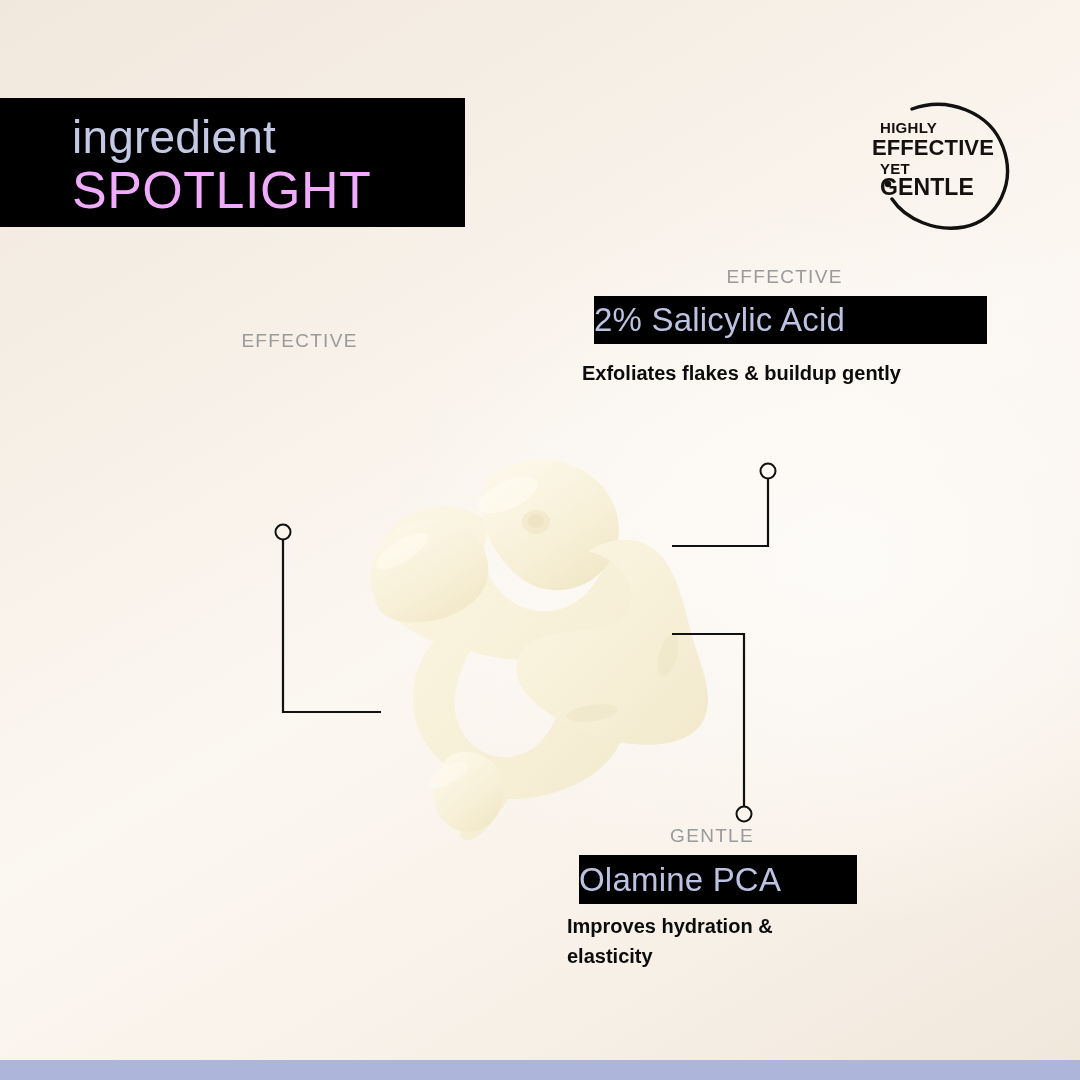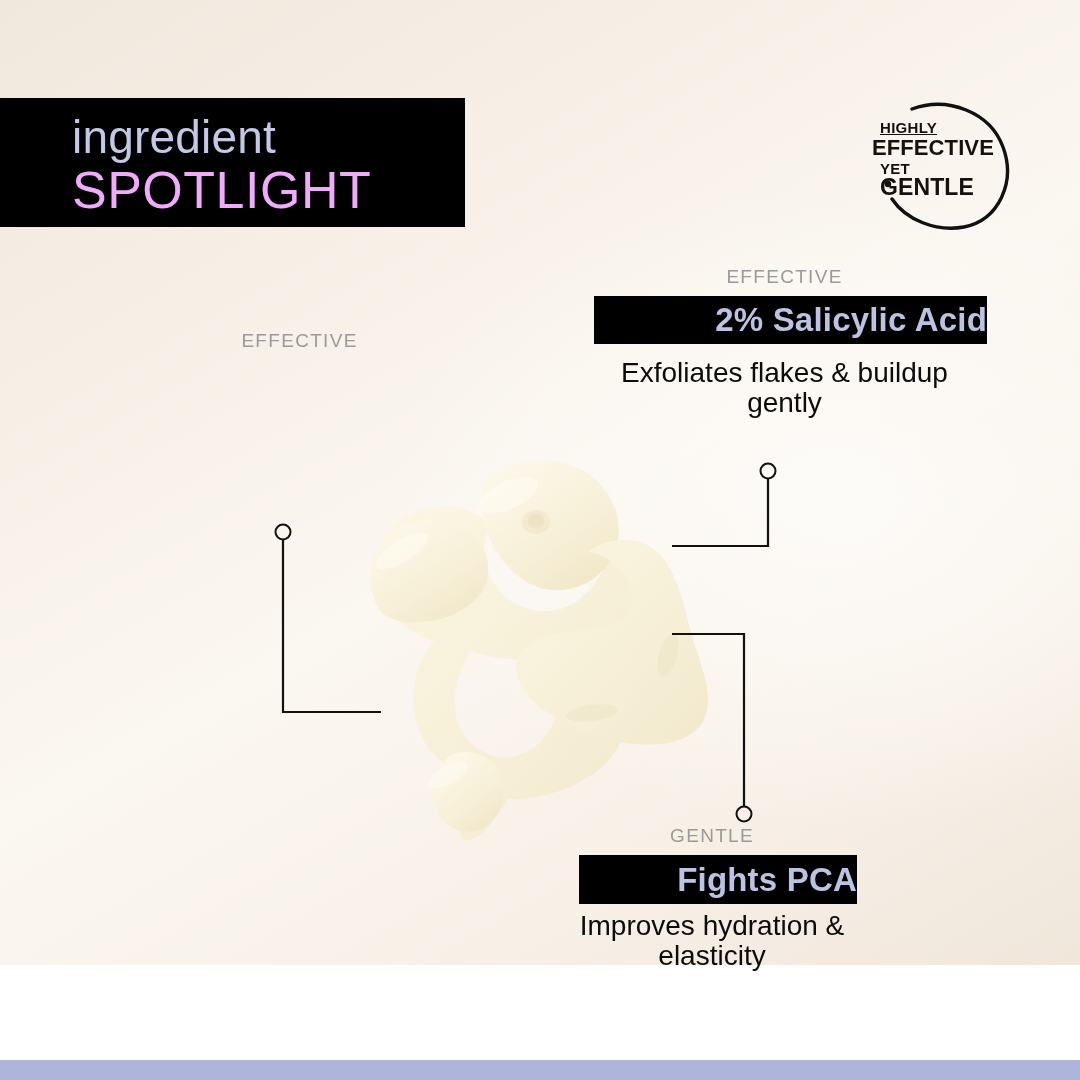--- a/index.html
+++ b/index.html
@@ -6,21 +6,21 @@
   * { margin:0; padding:0; box-sizing:border-box; }
 
   html, body {
     width:1080px; height:1080px;
     overflow:hidden;
     font-family:"Liberation Sans", sans-serif;
   }
 
   #canvas {
     position:relative;
-    width:1080px; height:965px;
+    width:1080px; height:1080px;
     background:
       radial-gradient(ellipse 70% 55% at 78% 52%, #fdfbf8 0%, rgba(253,251,248,0) 62%),
       linear-gradient(150deg, #f1e8dd 0%, #f6efe6 26%, #fbf7f1 52%, #f7f0e7 78%, #f0e7db 100%);
   }
 
   
   #accent-bar {
     position:absolute; left:0; top:1060px;
     width:1080px; height:20px;
     background:#adb5da;
@@ -49,46 +49,46 @@
   }
   #badge svg { position:absolute; left:0; top:0; }
   #badge-text {
     position:absolute; left:6px; top:20px;
     width:130px;
     text-align:left;
     color:#15110e;
     font-weight:700;
     line-height:1.0;
   }
-  #badge-l1 { font-size:15px; letter-spacing:0.3px; display:block; padding-left:8px;text-decoration:underline; }
+  #badge-l1 { font-size:15px; letter-spacing:0.3px; display:block; padding-left:8px; }
   #badge-l2 { font-size:22px; letter-spacing:0.1px; display:block; margin-top:2px; }
   #badge-l3 { font-size:15px; letter-spacing:0.2px; display:block; margin-top:2px; padding-left:8px; }
   #badge-l3 .big { font-size:23px; letter-spacing:0.1px; }
 
   
   #swirl { position:absolute; left:330px; top:455px; width:410px; height:430px; }
 
   
   #leaders { position:absolute; left:0; top:0; width:1080px; height:1080px; }
 
   
   .callout { position:absolute; }
   .eyebrow {
     font-size:19px; font-weight:400; color:#9a9a9a;
     letter-spacing:1.3px; text-align:center;
   }
   .label-bar {
     background:#000; color:#bcc2e2;
-    font-weight:700; text-align:right;
+    font-weight:400; text-align:left;
     white-space:nowrap;
     margin-left:12px;
   }
   .desc {
-    color:#0c0c0c; text-align:center;
-    font-size:28px; line-height:30px; font-weight:400;
+    color:#0c0c0c; 
+    font-size:20px; line-height:30px; font-weight:700;
   }
 
   
   #callout-piroctone { left:41px; top:330px; width:517px; }
   #callout-piroctone .eyebrow { margin-bottom:8px; }
   #callout-piroctone .label-bar {
     height:48px; line-height:48px; font-size:33px; letter-spacing:0.2px;
   }
   #callout-piroctone .desc { margin-top:14px; }
 
@@ -241,19 +241,19 @@
   </div>
 
   <div class="callout" id="callout-salicylic">
     <div class="eyebrow">EFFECTIVE</div>
     <div class="label-bar">2% Salicylic Acid</div>
     <div class="desc">Exfoliates flakes &amp; buildup gently</div>
   </div>
 
   <div class="callout" id="callout-sodium">
     <div class="eyebrow">GENTLE</div>
-    <div class="label-bar">Fights PCA</div>
+    <div class="label-bar">Olamine PCA</div>
     <div class="desc">Improves hydration &amp; elasticity</div>
   </div>
 
   <div id="accent-bar"></div>
 
 </div>
 
 </body></html>

